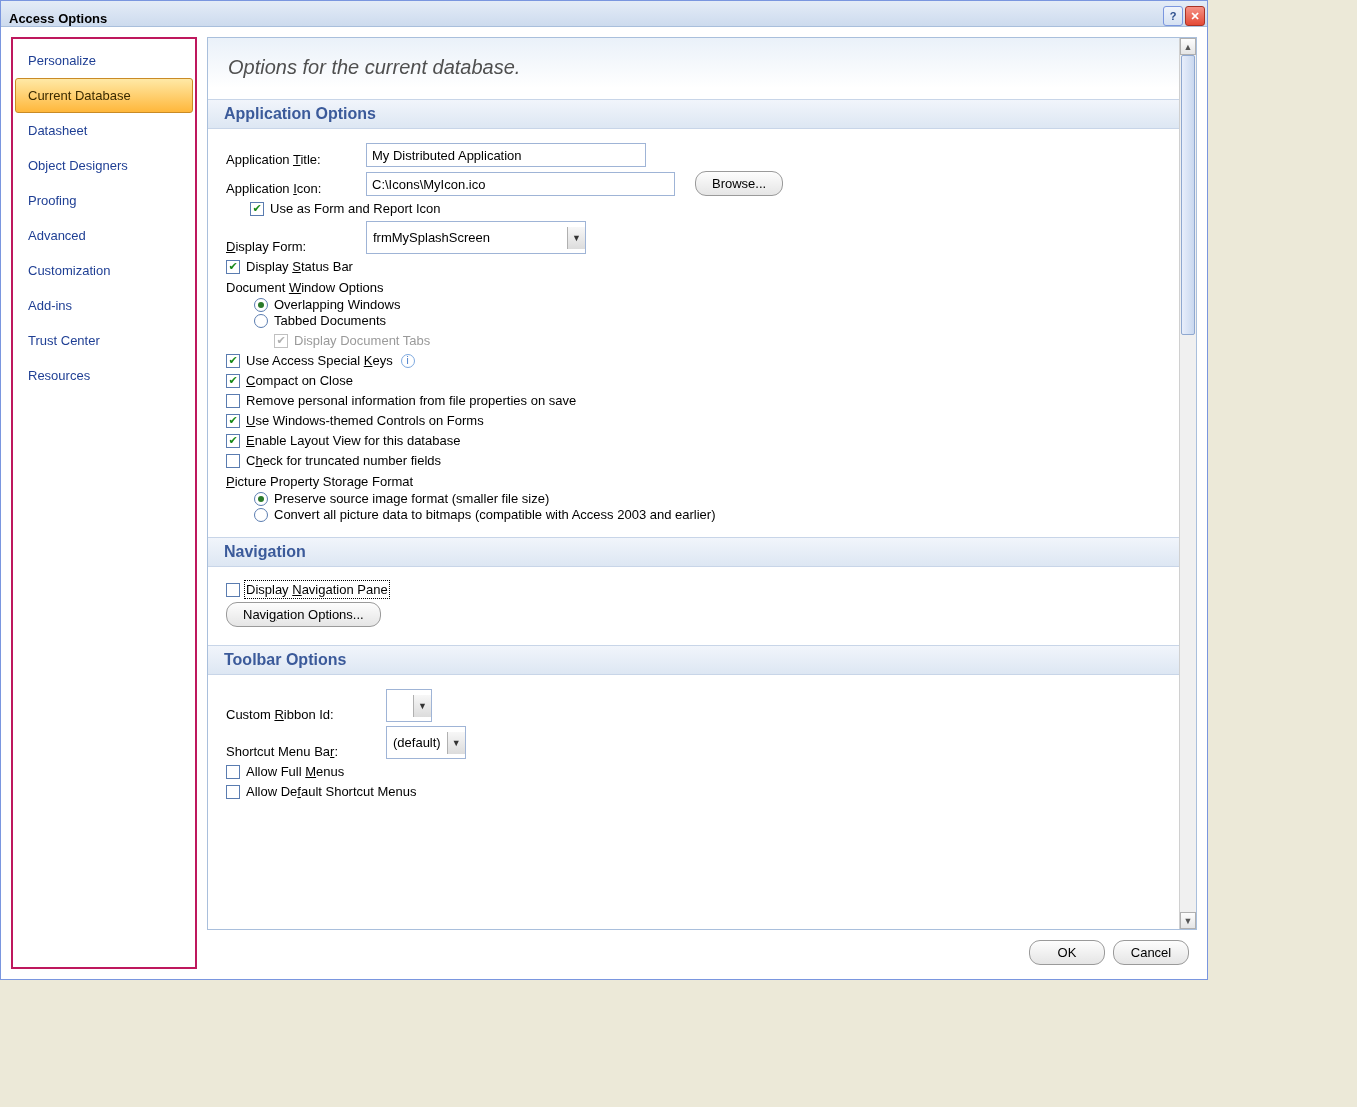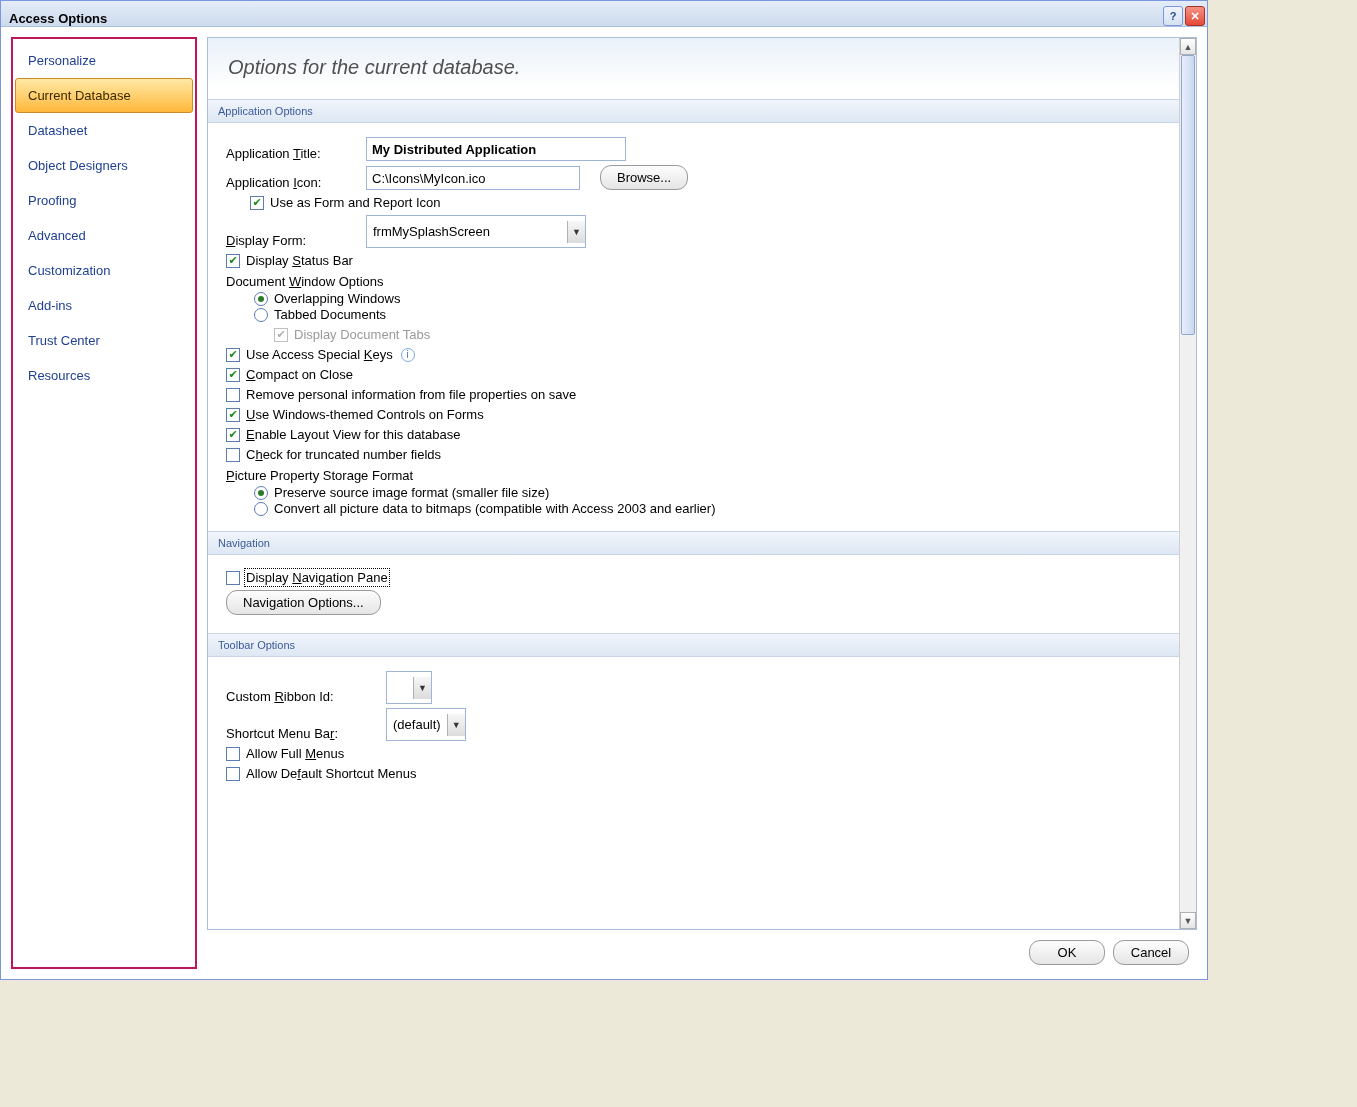--- a/index.html
+++ b/index.html
@@ -115,23 +115,23 @@
   font-size: 20px;
   color: #4f4f4f;
   padding: 18px 20px 20px 20px;
   font-style: italic;
 }
 .section-header {
   background: linear-gradient(#f1f5fb, #dde7f3);
   border-top: 1px solid #c8d5e8;
   border-bottom: 1px solid #c8d5e8;
   color: #3b5a9a;
-  font-weight: normal;
-  padding: 5px 10px;
-  font-size: 11px;
+  font-weight: bold;
+  padding: 5px 16px;
+  font-size: 16px;
 }
 .section-body {
   padding: 10px 18px 14px 18px;
 }
 .form-row {
   display: flex;
   align-items: flex-end;
   margin: 4px 0;
   gap: 20px;
 }
@@ -229,26 +229,26 @@
       <div class="content-scroll">
         <div class="content-inner">
 
           <div class="page-title">Options for the current database.</div>
 
           <div class="section-header">Application Options</div>
           <div class="section-body">
 
             <div class="form-row">
               <span class="form-label">Application <u>T</u>itle:</span>
-              <input class="text-input" style="width: 260px; font-weight: bold;" value="My Distributed Application">
+              <input class="text-input" style="width: 280px;" value="My Distributed Application">
             </div>
 
             <div class="form-row">
               <span class="form-label">Application <u>I</u>con:</span>
-              <input class="text-input" style="width: 214px;" value="C:\Icons\MyIcon.ico">
+              <input class="text-input" style="width: 309px;" value="C:\Icons\MyIcon.ico">
               <button class="btn">Browse...</button>
             </div>
 
             <div class="check-row indent1">
               <span class="check">✔</span>
               <span>Use as Form and Report Icon</span>
             </div>
 
             <div class="form-row">
               <span class="form-label"><u>D</u>isplay Form:</span>

